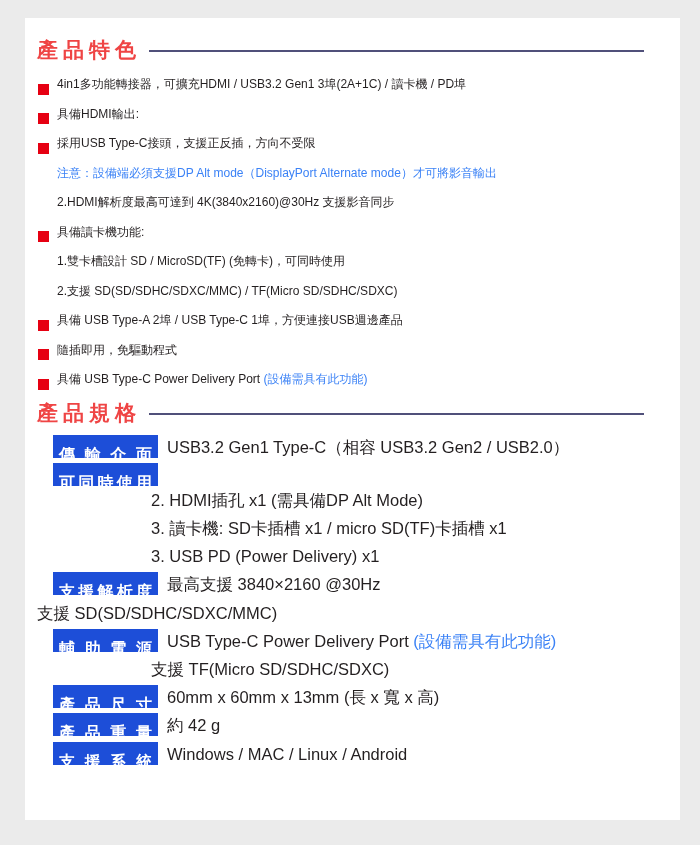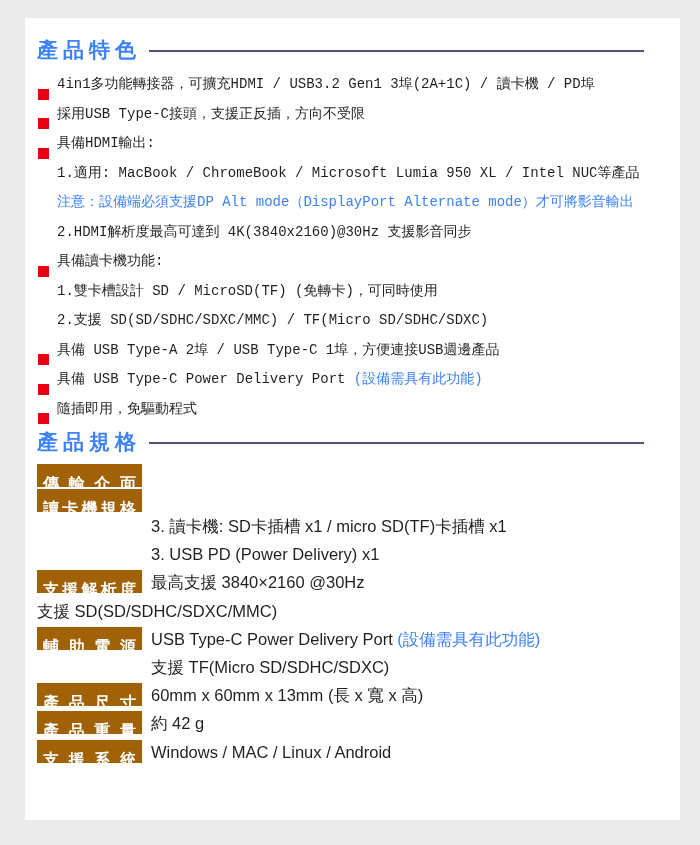--- a/index.html
+++ b/index.html
@@ -15,45 +15,45 @@
     position:absolute; left:25px; top:18px;
     width:655px; height:802px;
     background:#ffffff;
     box-sizing:border-box;
     padding:16px 18px 0 12px;
     overflow:hidden;
   }
   .section-head { display:flex; align-items:center; height:32px; margin-bottom:4px; }
   .section-title {
     font-size:21px; font-weight:bold; letter-spacing:5px;
-    color:#3b82f6; white-space:nowrap; flex:none;
+    color:#ef4444; white-space:nowrap; flex:none;
   }
   .section-rule { flex:1; height:2px; background:#50507a; margin:2px 18px 0 8px; }
 
   .features-list { margin-bottom:2px; }
   .feature-row {
-    font-size:14px; line-height:29.5px;
-    display:flex; align-items:flex-end; white-space:nowrap;font-family:Liberation Mono, monospace;
+    font-size:12px; line-height:29.5px;
+    display:flex; align-items:center; white-space:nowrap;
   }
   .feature-row .bullet {
     width:11px; height:11px; background:#e60012;
     margin:9px 8px 0 1px; flex:none;
   }
   .feature-row.sub { padding-left:20px; display:block; }
   .red { color:#3b82f6; }
 
   .specs-list { margin-top:2px; }
   .spec-row {
     font-size:16.5px; line-height:28.2px;
     display:flex; align-items:flex-start; white-space:nowrap;
   }
   .spec-label {
     width:105px; height:23px; flex:none;
-    margin:2px 9px 0 0;
-    background:#a16207; color:#ffffff;
+    margin:2px 9px 0 16px;
+    background:#1d4ed8; color:#ffffff;
     font-weight:bold; font-size:16px; line-height:23px;
     padding:8px 6px; box-sizing:border-box;
     text-align:justify; text-align-last:justify;
   }
   .spec-row.cont { padding-left:114px; display:block; }
 </style>
 </head>
 <body>
 
 <div class="panel">
@@ -63,61 +63,62 @@
     <span class="section-rule"></span>
   </div>
 
   <div class="features-list" id="features-list">
       <div class="feature-row bullet">
         <span class="bullet"></span>
         <span><span>4in1多功能轉接器，可擴充HDMI / USB3.2 Gen1 3埠(2A+1C) / 讀卡機 / PD埠</span></span>
       </div>
       <div class="feature-row bullet">
         <span class="bullet"></span>
-        <span><span>採用USB Type-C接頭，支援正反插，方向不受限</span></span>
+        <span><span>具備HDMI輸出:</span></span>
       </div>
       <div class="feature-row bullet">
         <span class="bullet"></span>
-        <span><span>具備HDMI輸出:</span></span>
+        <span><span>採用USB Type-C接頭，支援正反插，方向不受限</span></span>
       </div>
-      <div class="feature-row sub"><span><span>1.適用: MacBook / ChromeBook / Microsoft Lumia 950 XL / Intel NUC等產品</span></span></div>
       <div class="feature-row sub"><span><span class="red">注意：設備端必須支援DP Alt mode（DisplayPort Alternate mode）才可將影音輸出</span></span></div>
       <div class="feature-row sub"><span><span>2.HDMI解析度最高可達到 4K(3840x2160)@30Hz 支援影音同步</span></span></div>
       <div class="feature-row bullet">
         <span class="bullet"></span>
         <span><span>具備讀卡機功能:</span></span>
       </div>
       <div class="feature-row sub"><span><span>1.雙卡槽設計 SD / MicroSD(TF) (免轉卡)，可同時使用</span></span></div>
       <div class="feature-row sub"><span><span>2.支援 SD(SD/SDHC/SDXC/MMC) / TF(Micro SD/SDHC/SDXC)</span></span></div>
       <div class="feature-row bullet">
         <span class="bullet"></span>
         <span><span>具備 USB Type-A 2埠 / USB Type-C 1埠，方便連接USB週邊產品</span></span>
       </div>
       <div class="feature-row bullet">
         <span class="bullet"></span>
-        <span><span>具備 USB Type-C Power Delivery Port </span><span class="red">(設備需具有此功能)</span></span>
+        <span><span>隨插即用，免驅動程式</span></span>
       </div>
       <div class="feature-row bullet">
         <span class="bullet"></span>
-        <span><span>隨插即用，免驅動程式</span></span>
+        <span><span>具備 USB Type-C Power Delivery Port </span><span class="red">(設備需具有此功能)</span></span>
       </div>
     </div>
 
   <div class="section-head">
     <span class="section-title">產品規格</span>
     <span class="section-rule"></span>
   </div>
 
   <div class="specs-list" id="specs-list">
       <div class="spec-row">
         <span class="spec-label">傳輸介面</span>
+        <span><span>USB3.2 Gen1 Type-C（相容 USB3.2 Gen2 / USB2.0）</span></span>
       </div>
       <div class="spec-row">
-        <span class="spec-label">讀卡機規格</span>
+        <span class="spec-label">可同時使用</span>
       </div>
+      <div class="spec-row cont"><span><span>2. HDMI插孔 x1 (需具備DP Alt Mode)</span></span></div>
       <div class="spec-row cont"><span><span>3. 讀卡機: SD卡插槽 x1 / micro SD(TF)卡插槽 x1</span></span></div>
       <div class="spec-row cont"><span><span>3. USB PD (Power Delivery) x1</span></span></div>
       <div class="spec-row">
         <span class="spec-label">支援解析度</span>
         <span><span>最高支援 3840×2160 @30Hz</span></span>
       </div>
       <div class="spec-row">
         <span><span>支援 SD(SD/SDHC/SDXC/MMC)</span></span>
       </div>
       <div class="spec-row">

